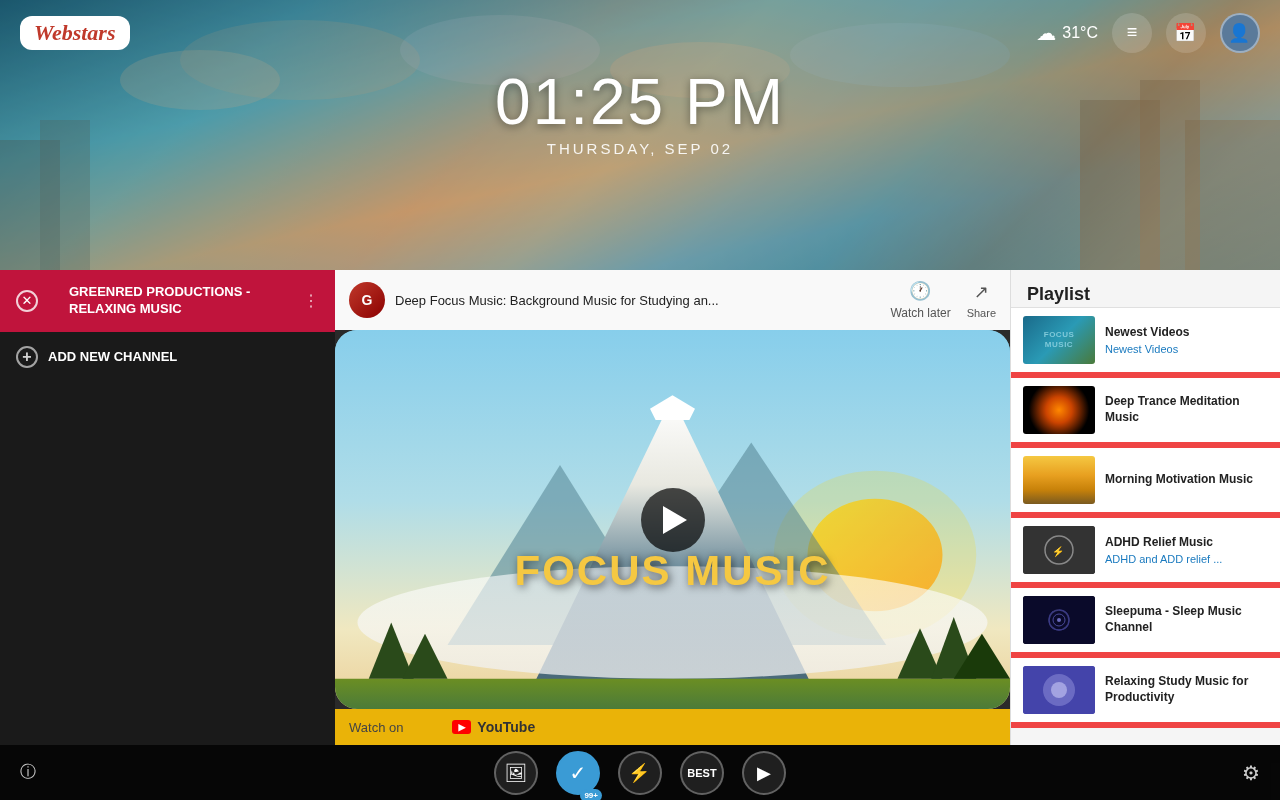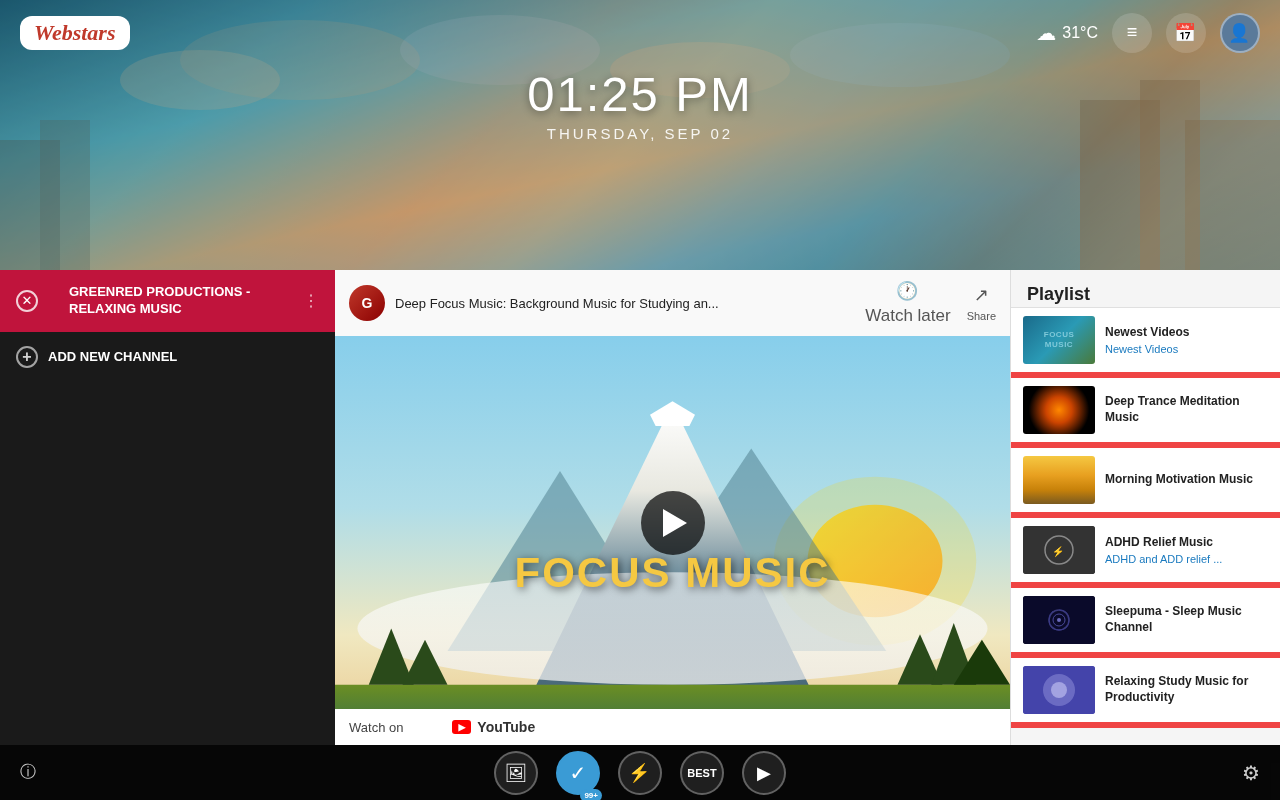--- a/index.html
+++ b/index.html
@@ -98,21 +98,21 @@
     .clock-section {
       position: absolute;
       top: 70px;
       left: 50%;
       transform: translateX(-50%);
       text-align: center;
       color: white;
       z-index: 5;
     }
     .clock-time {
-      font-size: 49px;
+      font-size: 64px;
       font-weight: 300;
       letter-spacing: 2px;
       text-shadow: 0 2px 8px rgba(0,0,0,0.4);
       line-height: 1;
     }
     .clock-date {
       font-size: 15px;
       letter-spacing: 3px;
       color: rgba(255,255,255,0.9);
       margin-top: 6px;
@@ -250,20 +250,21 @@
     .video-action-btn span { font-size: 18px; }
 
     .video-thumbnail {
       flex: 1;
       position: relative;
       background: linear-gradient(180deg, #87CEEB 0%, #4a9ab5 20%, #ffffff 35%, #f0f0f0 40%, #8B4513 55%, #6B8E23 65%, #4a7a3a 75%, #3a5a2a 85%, #2a3a1a 100%);
       display: flex;
       align-items: center;
       justify-content: center;
       overflow: hidden;
+      border-radius: 22px;
     }
 
     
     .mountain-scene {
       position: absolute;
       inset: 0;
     }
 
     .play-overlay {
       position: absolute;
@@ -295,21 +296,21 @@
       font-weight: 900;
       color: #f5c842;
       text-shadow: 2px 2px 8px rgba(0,0,0,0.6);
       z-index: 2;
       white-space: nowrap;
       letter-spacing: 2px;
     }
 
     .video-footer {
       padding: 10px 14px;
-      background: #ffffff;
+      background: #eab308;
       display: flex;
       align-items: center;
       gap: 10px;
       font-size: 13px;
       color: #444;
     }
     .youtube-logo {
       display: flex;
       align-items: center;
       gap: 6px;
@@ -539,21 +540,21 @@
   </div>
 
   <div class="video-area">
 
     <div class="video-header">
       <div class="video-channel-avatar">G</div>
       <div class="video-title-text">Deep Focus Music: Background Music for Studying an...</div>
       <div class="video-header-actions">
         <div class="video-action-btn">
           <span>🕐</span>
-          <span style="font-size:17px">Watch later</span>
+          <span style="font-size:12px">Watch later</span>
         </div>
         <div class="video-action-btn">
           <span>↗</span>
           <span style="font-size:11px">Share</span>
         </div>
       </div>
     </div>
 
     <div class="video-thumbnail">
       <svg class="mountain-scene" viewBox="0 0 600 380" preserveAspectRatio="xMidYMid slice">

